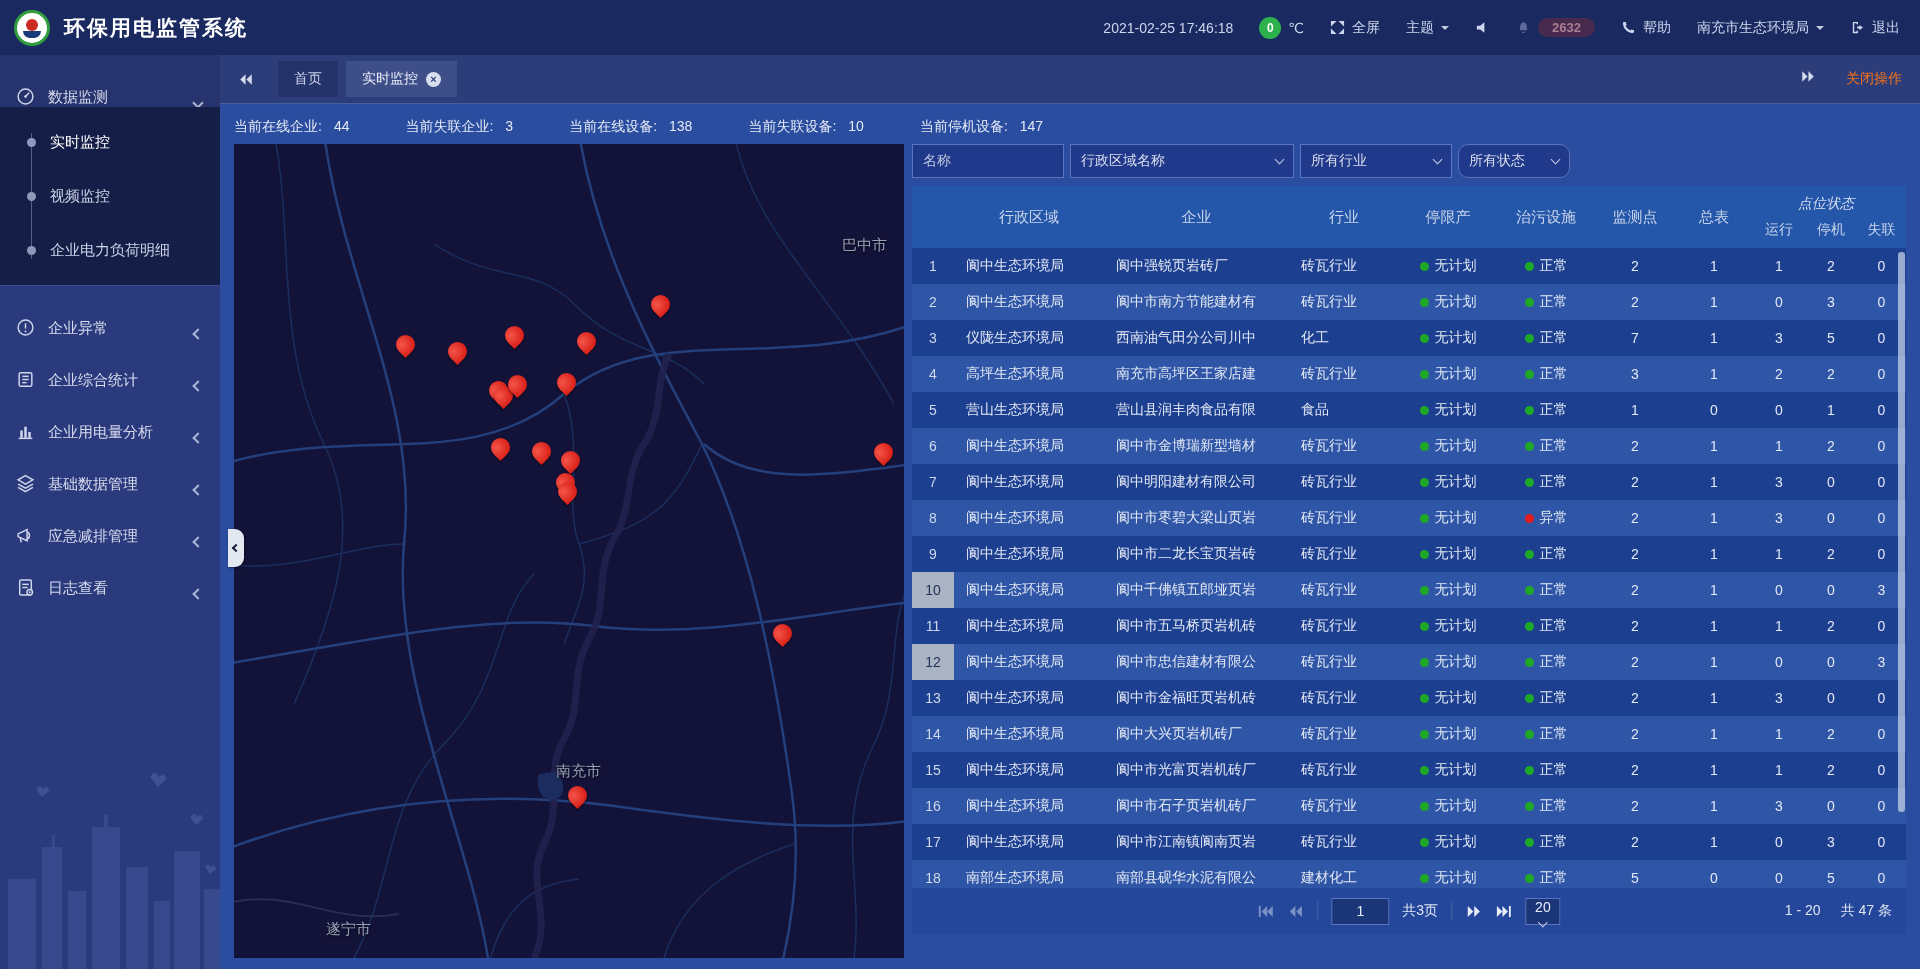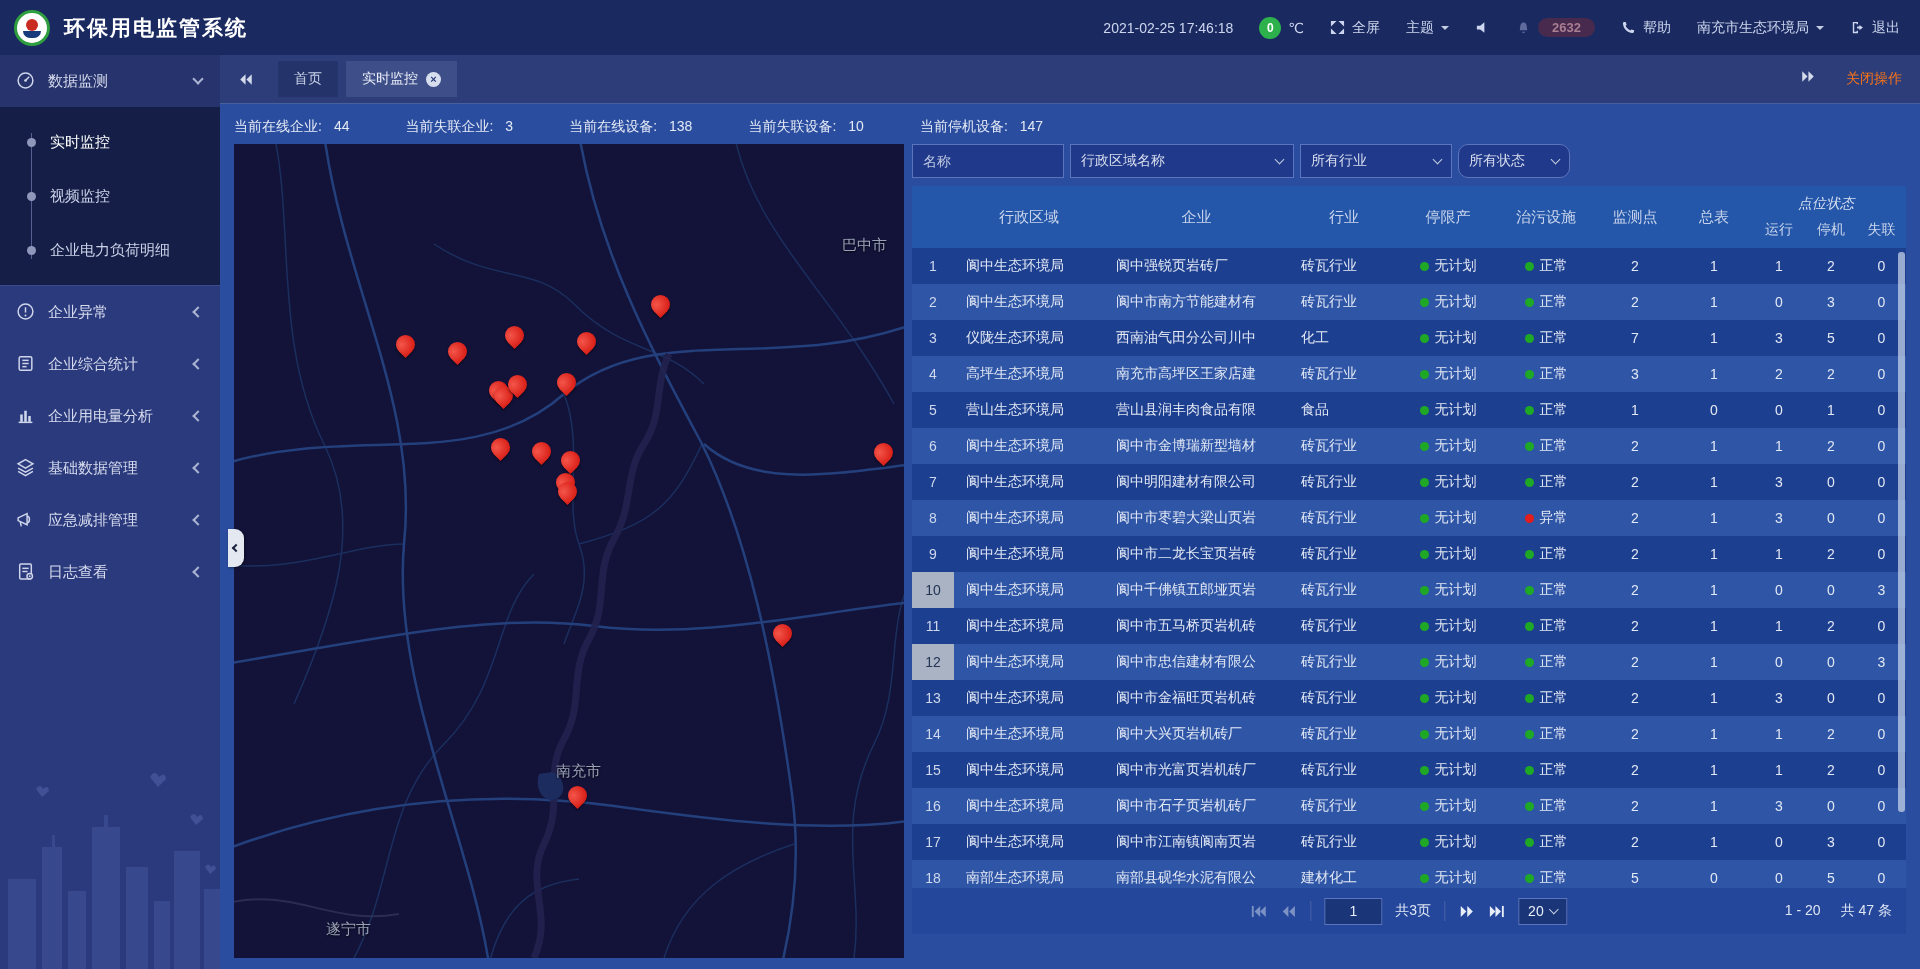--- a/index.html
+++ b/index.html
@@ -22,21 +22,21 @@
   .temp-badge { width:22px; height:22px; border-radius:50%; background:#2db14c; color:#fff;
     display:flex; align-items:center; justify-content:center; font-size:12px; font-weight:bold; }
   .notif-pill { background:#472a4e; color:#a97f92; border-radius:11px; padding:2px 14px;
     font-size:13px; font-weight:bold; }
   .caret-down { width:0; height:0; border:4px solid transparent; border-top-color:#c3cde0; margin-top:4px; }
   .hicon svg { display:block; }
 
   
   .sidebar { position:absolute; top:55px; left:0; width:220px; bottom:0; background:#2b3a7c;
     overflow:hidden; z-index:10; }
-  .side-item { height:52px; display:flex; align-items:center; padding:0 18px 0 16px;
+  .side-item { height:52px; display:flex; align-items:flex-end; padding:0 18px 0 16px;
     color:#d6dbee; font-size:15px; cursor:pointer; }
   .side-item.expanded { background:#27336c; }
   .side-icon { width:20px; height:20px; margin-right:12px; flex:none; color:#cfd6ec; }
   .side-icon svg { display:block; }
   .side-label { flex:1; white-space:nowrap; }
   .chev { width:8px; height:8px; border-left:2px solid #aab3d2; border-bottom:2px solid #aab3d2; flex:none; }
   .chev.left { transform:rotate(45deg); }
   .chev.down { transform:rotate(-45deg); margin-top:-4px; }
   .side-sub { background:#141e47; position:relative; padding:8px 0; border-bottom:1px solid #3a4a8a; }
   .side-sub::before { content:''; position:absolute; left:31px; top:26px; bottom:26px; width:1px; background:#555f92; }
@@ -74,21 +74,21 @@
     transform:rotate(-45deg); box-shadow:-1px 1px 2px rgba(0,0,0,.55); }
   .map-collapse { position:absolute; left:8px; top:425px; width:16px; height:38px; background:#e3e8f1;
     border-radius:0 9px 9px 0; display:flex; align-items:center; justify-content:center; cursor:pointer; z-index:6;
     box-shadow:1px 1px 3px rgba(0,0,0,.4); }
   .map-collapse .chev { border-color:#1c2440; width:6px; height:6px; }
 
   
   .right-panel { width:994px; height:814px; display:flex; flex-direction:column; flex:none; }
   .filters { display:flex; gap:6px; height:34px; margin-bottom:8px; flex:none; }
   .f-box { background:#20398a; border:1px solid #5a74bd; color:#d8deee; font-size:14px;
-    display:flex; align-items:center; justify-content:space-between; padding:0 10px; cursor:pointer; }
+    display:flex; align-items:center; justify-content:space-between; padding:0 10px; cursor:pointer;font-family:Liberation Mono, monospace; }
   input.f-box { cursor:text; }
   .f-box::placeholder { color:#bcc6e0; }
   .f-name { width:152px; }
   .f-region { width:224px; }
   .f-industry { width:152px; }
   .f-status { width:112px;border-radius:10px; }
   .vchev { width:7px; height:7px; border-right:1.5px solid #c3cde0; border-bottom:1.5px solid #c3cde0;
     transform:rotate(45deg); margin-top:-3px; flex:none; }
 
   .grid-cols { display:grid; grid-template-columns:42px 150px 185px 110px 98px 98px 80px 78px 52px 52px 49px; }
@@ -117,21 +117,21 @@
   .pager { height:46px; background:#24479c; display:flex; align-items:center;
     color:#dfe6f3; font-size:14px; position:relative; flex:none; }
   .pager-center { position:absolute; left:50%; transform:translateX(-50%); display:flex; align-items:center; gap:13px; }
   .pgbtn { display:flex; cursor:pointer; }
   .pgbtn svg { display:block; }
   .pgbtn.dim { opacity:.45; }
   .pg-div { width:1px; height:20px; background:#4a61a5; }
   .page-input { width:58px; height:27px; background:#1a3578; border:1px solid #5a74bd; color:#e8eef8;
     text-align:center; font-size:14px; }
   .size-select { height:27px; background:#1a3578; border:1px solid #5a74bd; color:#e8eef8;
-    display:flex; align-items:center; gap:7px; padding:0 9px; cursor:pointer; }
+    display:flex; align-items:center; gap:7px; padding:0 9px; cursor:pointer;flex-direction:column; }
   .pager-right { margin-left:auto; padding-right:14px; display:flex; gap:20px; white-space:nowrap; }
 </style>
 </head>
 <body>
 
 <div class="header">
   <div class="logo"></div>
   <div class="app-title">环保用电监管系统</div>
   <div class="header-right">
     <span>2021-02-25 17:46:18</span>

